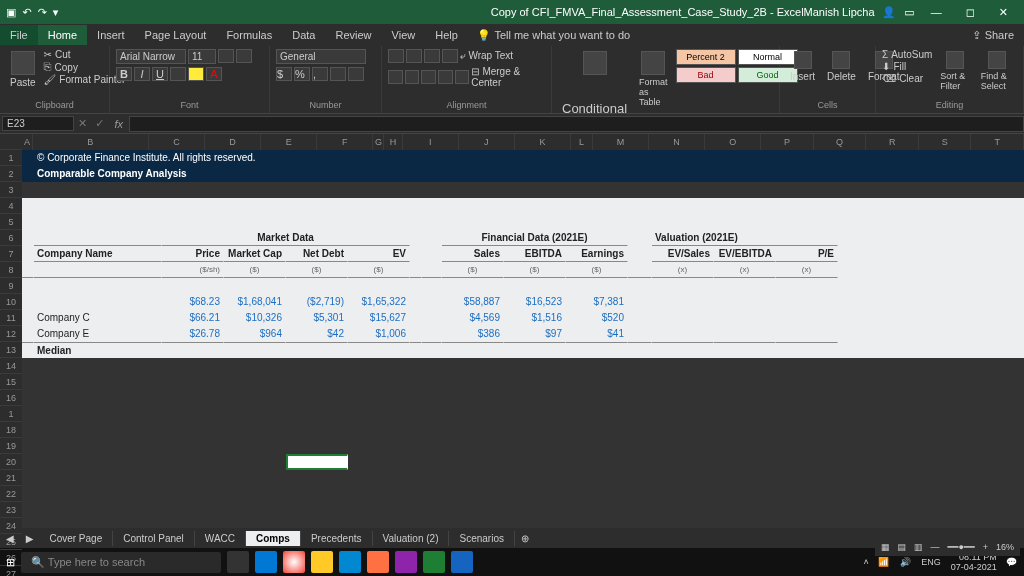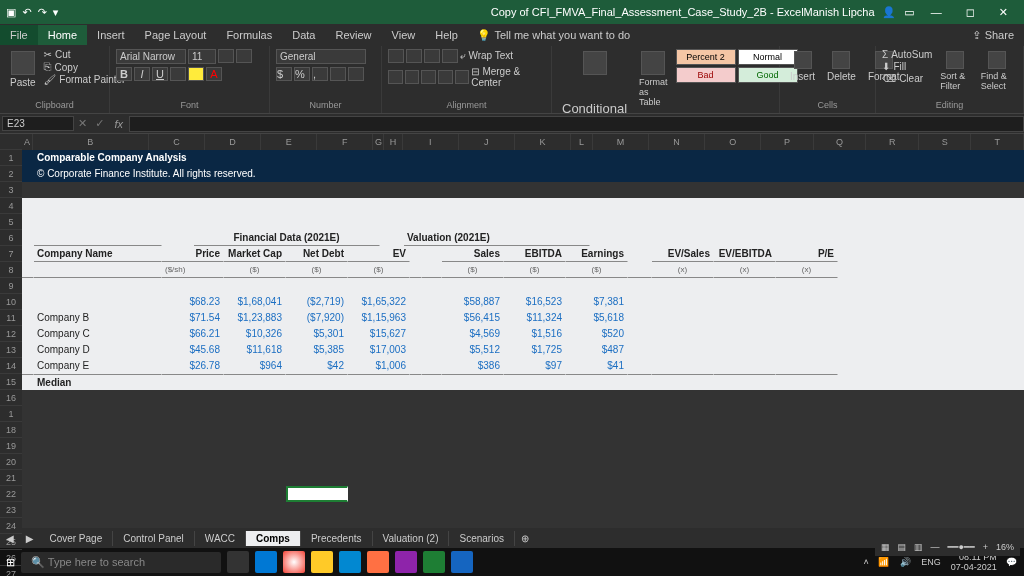--- a/index.html
+++ b/index.html
@@ -290,26 +290,26 @@
         <div style="width: 62px;">O</div>
         <div style="width: 58px;">P</div>
         <div style="width: 58px;">Q</div>
         <div style="width: 58px;">R</div>
         <div style="width: 58px;">S</div>
         <div style="width: 58px;">T</div>
       </div>
     <div class="cells">
         <div class="gridrow darkblue">
           <div class="c " style="width: 12px;"></div>
+          <div class="c " style="width: 804px;">© Corporate Finance Institute. All rights reserved.</div>
+        </div>
+        <div class="gridrow darkblue">
+          <div class="c " style="width: 12px;"></div>
           <div class="c bold" style="width: 804px;">Comparable Company Analysis</div>
         </div>
-        <div class="gridrow darkblue">
-          <div class="c " style="width: 12px;"></div>
-          <div class="c " style="width: 804px;">© Corporate Finance Institute. All rights reserved.</div>
-        </div>
         <div class="gridrow greybg">
           <div class="c " style="width: 12px;"></div>
           <div class="c " style="width: 128px;"></div>
           <div class="c " style="width: 62px;"></div>
           <div class="c " style="width: 62px;"></div>
           <div class="c " style="width: 62px;"></div>
           <div class="c " style="width: 62px;"></div>
           <div class="c " style="width: 12px;"></div>
           <div class="c " style="width: 20px;"></div>
           <div class="c " style="width: 62px;"></div>
@@ -336,20 +336,21 @@
           <div class="c " style="width: 62px;"></div>
           <div class="c " style="width: 62px;"></div>
           <div class="c " style="width: 24px;"></div>
           <div class="c " style="width: 62px;"></div>
           <div class="c " style="width: 62px;"></div>
           <div class="c " style="width: 62px;"></div>
         </div>
         <div class="gridrow whitebg">
           <div class="c " style="width: 12px;"></div>
           <div class="c tblhdr" style="width: 128px;"></div>
+          <div class="c tblhdr" style="width: 248px; text-align: center;">Market Data</div>
           <div class="c " style="width: 32px;"></div>
           <div class="c tblhdr" style="width: 186px; text-align: center;">Financial Data (2021E)</div>
           <div class="c " style="width: 24px;"></div>
           <div class="c tblhdr" style="width: 186px; text-align: left;">Valuation (2021E)</div>
         </div>
         <div class="gridrow whitebg">
           <div class="c " style="width: 12px;"></div>
           <div class="c tblhdr txt" style="width: 128px;">Company Name</div>
           <div class="c tblhdr txt" style="width: 62px; text-align: right;">Price</div>
           <div class="c tblhdr txt" style="width: 62px; text-align: right;">Market Cap</div>
@@ -361,21 +362,21 @@
           <div class="c tblhdr txt" style="width: 62px; text-align: right;">EBITDA</div>
           <div class="c tblhdr txt" style="width: 62px; text-align: right;">Earnings</div>
           <div class="c " style="width: 24px; text-align: right;"></div>
           <div class="c tblhdr txt" style="width: 62px; text-align: right;">EV/Sales</div>
           <div class="c tblhdr txt" style="width: 62px; text-align: right;">EV/EBITDA</div>
           <div class="c tblhdr txt" style="width: 62px; text-align: right;">P/E</div>
         </div>
         <div class="gridrow whitebg">
           <div class="c " style="width: 12px; text-align: center; font-size: 8px; color: rgb(102, 102, 102); border-bottom: 1px solid rgb(136, 136, 136);"></div>
           <div class="c " style="width: 128px; text-align: center; font-size: 8px; color: rgb(102, 102, 102); border-bottom: 1px solid rgb(136, 136, 136);"></div>
-          <div class="c txt" style="width: 62px; text-align: left; font-size: 8px; color: rgb(102, 102, 102); border-bottom: 1px solid rgb(136, 136, 136);">($/sh)</div>
+          <div class="c txt" style="width: 62px; text-align: right; font-size: 8px; color: rgb(102, 102, 102); border-bottom: 1px solid rgb(136, 136, 136);">($/sh)</div>
           <div class="c txt" style="width: 62px; text-align: center; font-size: 8px; color: rgb(102, 102, 102); border-bottom: 1px solid rgb(136, 136, 136);">($)</div>
           <div class="c txt" style="width: 62px; text-align: center; font-size: 8px; color: rgb(102, 102, 102); border-bottom: 1px solid rgb(136, 136, 136);">($)</div>
           <div class="c txt" style="width: 62px; text-align: center; font-size: 8px; color: rgb(102, 102, 102); border-bottom: 1px solid rgb(136, 136, 136);">($)</div>
           <div class="c " style="width: 12px; text-align: center; font-size: 8px; color: rgb(102, 102, 102); border-bottom: 1px solid rgb(136, 136, 136);"></div>
           <div class="c " style="width: 20px; text-align: center; font-size: 8px; color: rgb(102, 102, 102); border-bottom: 1px solid rgb(136, 136, 136);"></div>
           <div class="c txt" style="width: 62px; text-align: center; font-size: 8px; color: rgb(102, 102, 102); border-bottom: 1px solid rgb(136, 136, 136);">($)</div>
           <div class="c txt" style="width: 62px; text-align: center; font-size: 8px; color: rgb(102, 102, 102); border-bottom: 1px solid rgb(136, 136, 136);">($)</div>
           <div class="c txt" style="width: 62px; text-align: center; font-size: 8px; color: rgb(102, 102, 102); border-bottom: 1px solid rgb(136, 136, 136);">($)</div>
           <div class="c " style="width: 24px; text-align: center; font-size: 8px; color: rgb(102, 102, 102); border-bottom: 1px solid rgb(136, 136, 136);"></div>
           <div class="c txt" style="width: 62px; text-align: center; font-size: 8px; color: rgb(102, 102, 102); border-bottom: 1px solid rgb(136, 136, 136);">(x)</div>
@@ -411,64 +412,30 @@
           <div class="c num" style="width: 62px;">$58,887</div>
           <div class="c num" style="width: 62px;">$16,523</div>
           <div class="c num" style="width: 62px;">$7,381</div>
           <div class="c " style="width: 24px;"></div>
           <div class="c num" style="width: 62px;"></div>
           <div class="c num" style="width: 62px;"></div>
           <div class="c num" style="width: 62px;"></div>
         </div>
         <div class="gridrow whitebg">
           <div class="c " style="width: 12px;"></div>
-          <div class="c txt" style="width: 128px;">Company B</div>
-          <div class="c num" style="width: 62px;">$71.54</div>
-          <div class="c num" style="width: 62px;">$1,23,883</div>
-          <div class="c num" style="width: 62px;">($7,920)</div>
-          <div class="c num" style="width: 62px;">$1,15,963</div>
-          <div class="c " style="width: 12px;"></div>
-          <div class="c " style="width: 20px;"></div>
-          <div class="c num" style="width: 62px;">$56,415</div>
-          <div class="c num" style="width: 62px;">$11,324</div>
-          <div class="c num" style="width: 62px;">$5,618</div>
-          <div class="c " style="width: 24px;"></div>
-          <div class="c num" style="width: 62px;"></div>
-          <div class="c num" style="width: 62px;"></div>
-          <div class="c num" style="width: 62px;"></div>
-        </div>
-        <div class="gridrow whitebg">
-          <div class="c " style="width: 12px;"></div>
           <div class="c txt" style="width: 128px;">Company C</div>
           <div class="c num" style="width: 62px;">$66.21</div>
           <div class="c num" style="width: 62px;">$10,326</div>
           <div class="c num" style="width: 62px;">$5,301</div>
           <div class="c num" style="width: 62px;">$15,627</div>
           <div class="c " style="width: 12px;"></div>
           <div class="c " style="width: 20px;"></div>
           <div class="c num" style="width: 62px;">$4,569</div>
           <div class="c num" style="width: 62px;">$1,516</div>
           <div class="c num" style="width: 62px;">$520</div>
-          <div class="c " style="width: 24px;"></div>
-          <div class="c num" style="width: 62px;"></div>
-          <div class="c num" style="width: 62px;"></div>
-          <div class="c num" style="width: 62px;"></div>
-        </div>
-        <div class="gridrow whitebg">
-          <div class="c " style="width: 12px;"></div>
-          <div class="c txt" style="width: 128px;">Company D</div>
-          <div class="c num" style="width: 62px;">$45.68</div>
-          <div class="c num" style="width: 62px;">$11,618</div>
-          <div class="c num" style="width: 62px;">$5,385</div>
-          <div class="c num" style="width: 62px;">$17,003</div>
-          <div class="c " style="width: 12px;"></div>
-          <div class="c " style="width: 20px;"></div>
-          <div class="c num" style="width: 62px;">$5,512</div>
-          <div class="c num" style="width: 62px;">$1,725</div>
-          <div class="c num" style="width: 62px;">$487</div>
           <div class="c " style="width: 24px;"></div>
           <div class="c num" style="width: 62px;"></div>
           <div class="c num" style="width: 62px;"></div>
           <div class="c num" style="width: 62px;"></div>
         </div>
         <div class="gridrow whitebg">
           <div class="c " style="width: 12px;"></div>
           <div class="c txt" style="width: 128px;">Company E</div>
           <div class="c num" style="width: 62px;">$26.78</div>
           <div class="c num" style="width: 62px;">$964</div>

